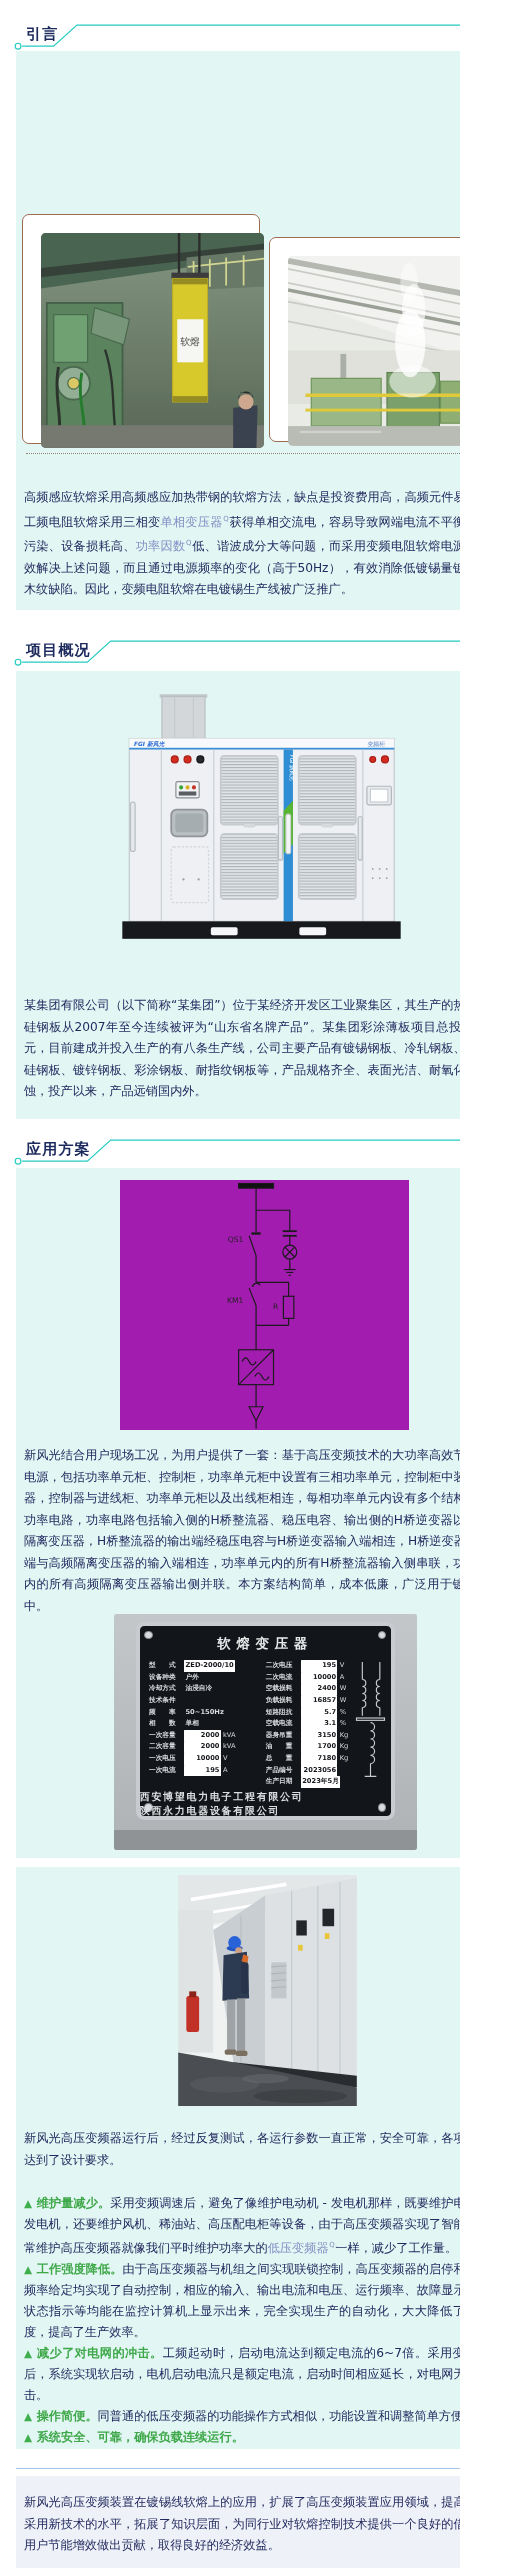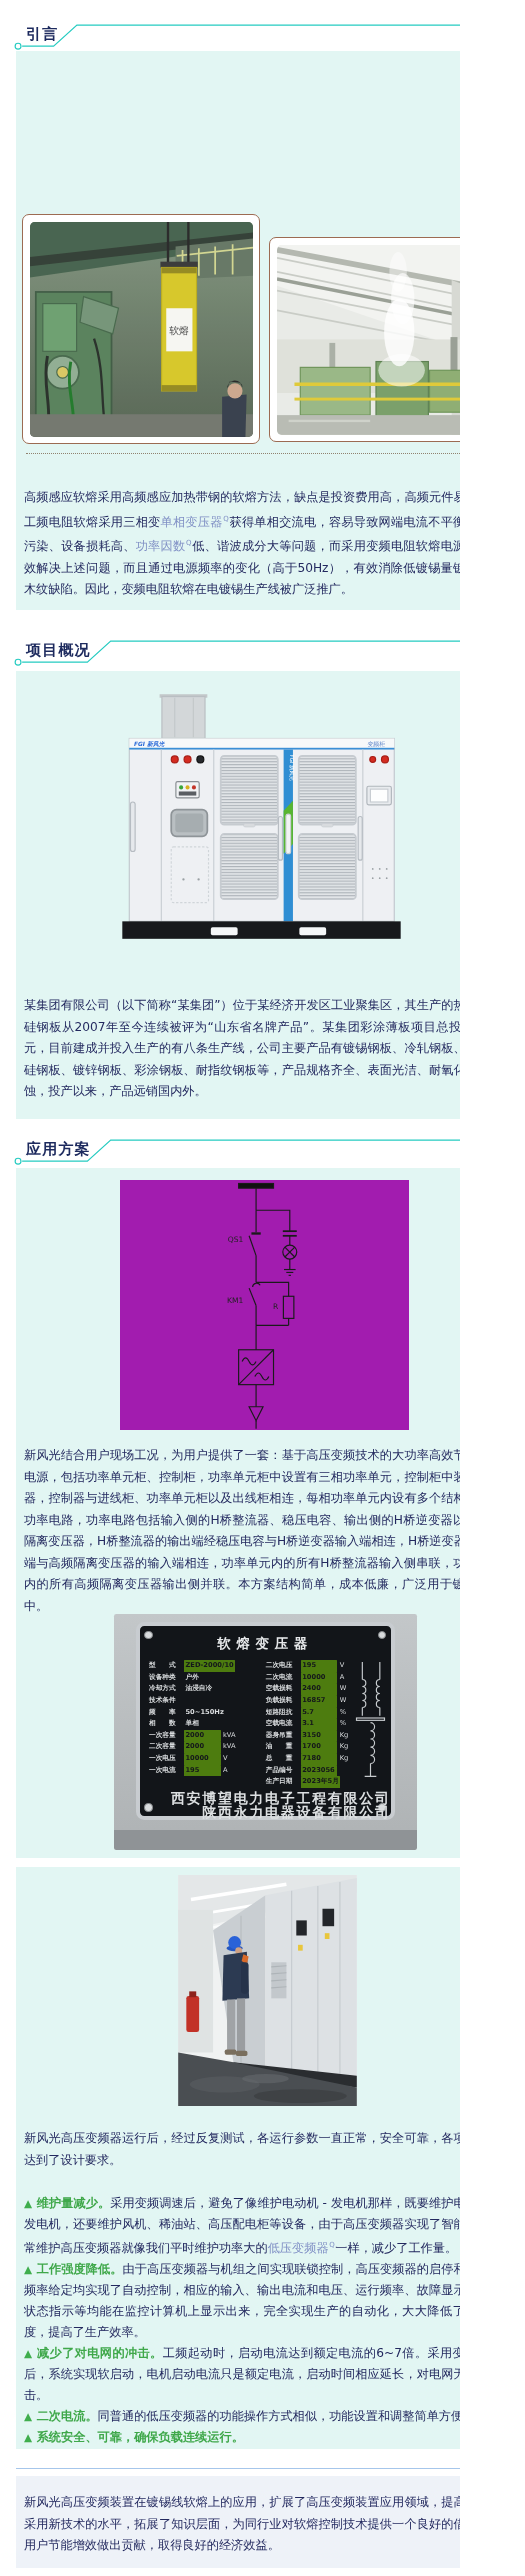--- a/index.html
+++ b/index.html
@@ -9,44 +9,44 @@
   .sec-head{position:absolute;left:0;width:526px;height:33px;}
   .sec-head svg{position:absolute;left:0;top:0;}
   .sec-title{position:absolute;left:26px;top:7px;font-size:15px;font-weight:bold;color:#1d2a5e;letter-spacing:1.2px;}
   
   .sec-body{position:absolute;left:15.7px;width:495px;background:#e2f6f3;}
   .para{position:absolute;left:8.2px;right:8.2px;margin:0;}
   .txt{color:#23295f;font-size:12.2px;line-height:21.5px;text-align:justify;}
   .qlink{color:#8090c5;text-decoration:none;cursor:pointer;}
   .qbadge{font-size:7px;vertical-align:super;margin:0 0.6px;}
   
-  .photo-card{position:absolute;background:#fff;border:0.6px solid #9c6b52;border-radius:7px;padding:7px;box-sizing:border-box;}
+  .photo-card{position:absolute;background:#fff;border:0.6px solid #9c6b52;border-radius:7px;padding:18px;box-sizing:border-box;}
   .photo-card svg{display:block;border-radius:4.7px;}
   
   .spark-line{position:absolute;left:10.5px;width:440px;border-top:1.2px dotted #91826f;}
   
   .btri{color:#3fae4d;font-size:10.5px;margin-right:4.7px;}
   .btitle{color:#3fa84a;font-weight:bold;}
   .bullets p{margin:0;}
   
   .np-card{position:absolute;background:linear-gradient(#c3c7c9,#aeb2b4);border-radius:2.3px;overflow:hidden;}
   .np-plate{position:absolute;left:22px;top:8.2px;width:259px;height:198px;background:#121519;
             border:4.1px solid #c8ccd0;border-radius:8.2px;box-sizing:border-box;}
   .np-title{position:absolute;left:0;right:0;top:9.3px;text-align:center;color:#e6e8ea;
             font-size:13.4px;font-weight:bold;letter-spacing:5.8px;}
   .np-col{position:absolute;top:34px;font-size:6.7px;color:#d9dcde;}
   .np-col-l{left:9.3px;width:114px;}
   .np-col-r{left:126px;width:93px;}
   .np-row{height:11.6px;line-height:11.6px;white-space:nowrap;}
   .np-label{display:inline-block;width:33px;font-weight:bold;}
-  .np-val{display:inline-block;min-width:34px;background:#4d7c0f;color:#14171b;text-align:left;
+  .np-val{display:inline-block;min-width:34px;background:#ffffff;color:#14171b;text-align:right;
           font-weight:bold;margin:0 2.3px;padding:0 1.2px;border-radius:0.6px;}
   .np-val.plain{background:none;color:#d9dcde;text-align:left;}
   .np-screw{position:absolute;width:8.2px;height:8.2px;border-radius:50%;background:#d8dbdd;border:1.2px solid #86898c;box-sizing:border-box;}
-  .np-cos{position:absolute;left:0;right:0;text-align:right;color:#dcdfe1;font-weight:bold;letter-spacing:1.7px;font-size:14px;}
+  .np-cos{position:absolute;left:0;right:0;text-align:left;color:#dcdfe1;font-weight:bold;letter-spacing:1.7px;font-size:10px;}
   .np-desk{position:absolute;left:0;bottom:0;width:100%;height:20px;background:#8f9396;border-radius:0 0 2.3px 2.3px;}
   
   .end-line{position:absolute;left:15.7px;top:2468px;width:473px;height:1.2px;background:#a6c6ea;}
   .end-dot{position:absolute;left:488px;top:2452px;width:27px;height:33px;border-radius:50%;background:#70a9e8;}
   .end-block{position:absolute;left:15.7px;top:2476px;width:495px;height:92px;background:#eef2f8;box-sizing:border-box;}
 </style>
 </head>
 <body>
 
 <div class="page">
@@ -389,21 +389,21 @@
       <rect x="80" y="300" width="20" height="9" rx="3" fill="#7a6f5e"></rect>
       <rect x="99" y="302" width="20" height="9" rx="3" fill="#7a6f5e"></rect>
     </svg>
 
     <p class="para txt" style="top:261px;">新风光高压变频器运行后，经过反复测试，各运行参数一直正常，安全可靠，各项指标均达到了设计要求。</p>
 
     <div class="bullets txt para" style="top:326px;line-height:21px;">
       <p><span class="btri">▲</span><span class="btitle">维护量减少。</span><span>采用变频调速后，避免了像维护电动机 - 发电机那样，既要维护电动机和发电机，还要维护风机、稀油站、高压配电柜等设备，由于高压变频器实现了智能化，通常维护高压变频器就像我们平时维护功率大的</span><a class="qlink"><span>低压变频器</span><sup class="qbadge">Q</sup></a><span>一样，减少了工作量。</span></p>
       <p><span class="btri">▲</span><span class="btitle">工作强度降低。</span><span>由于高压变频器与机组之间实现联锁控制，高压变频器的启停和电压、频率给定均实现了自动控制，相应的输入、输出电流和电压、运行频率、故障显示、运行状态指示等均能在监控计算机上显示出来，完全实现生产的自动化，大大降低了劳动强度，提高了生产效率。</span></p>
       <p><span class="btri">▲</span><span class="btitle">减少了对电网的冲击。</span><span>工频起动时，启动电流达到额定电流的6~7倍。采用变频调节后，系统实现软启动，电机启动电流只是额定电流，启动时间相应延长，对电网无大的冲击。</span></p>
-      <p><span class="btri">▲</span><span class="btitle">二次电流。</span><span>同普通的低压变频器的功能操作方式相似，功能设置和调整简单方便。</span></p>
+      <p><span class="btri">▲</span><span class="btitle">操作简便。</span><span>同普通的低压变频器的功能操作方式相似，功能设置和调整简单方便。</span></p>
       <p><span class="btri">▲</span><span class="btitle">系统安全、可靠，确保负载连续运行。</span><span></span></p>
     </div>
   </div>
 
   <div class="end-line"></div>
   <div class="end-dot"></div>
   <div class="end-block">
     <p class="para txt" style="top:16.3px;">新风光高压变频装置在镀锡线软熔上的应用，扩展了高压变频装置应用领域，提高了用户采用新技术的水平，拓展了知识层面，为同行业对软熔控制技术提供一个良好的借鉴，为用户节能增效做出贡献，取得良好的经济效益。</p>
   </div>
 

